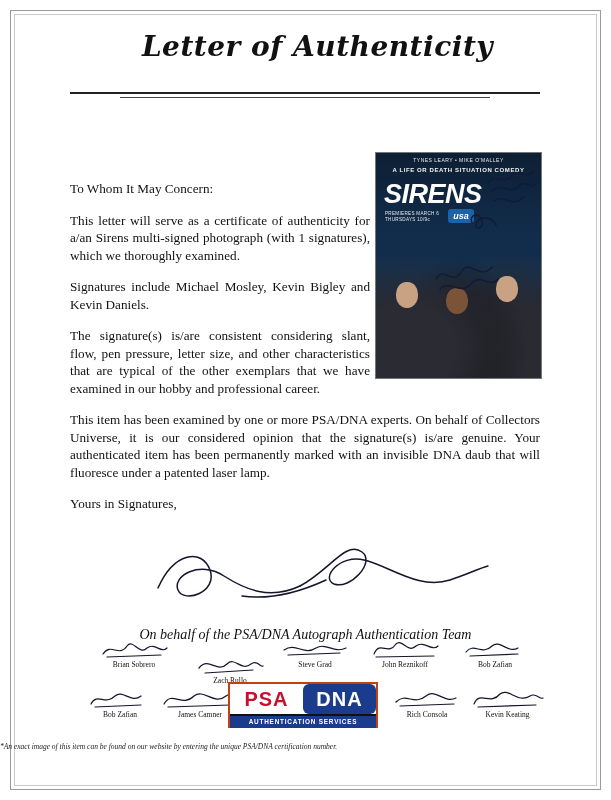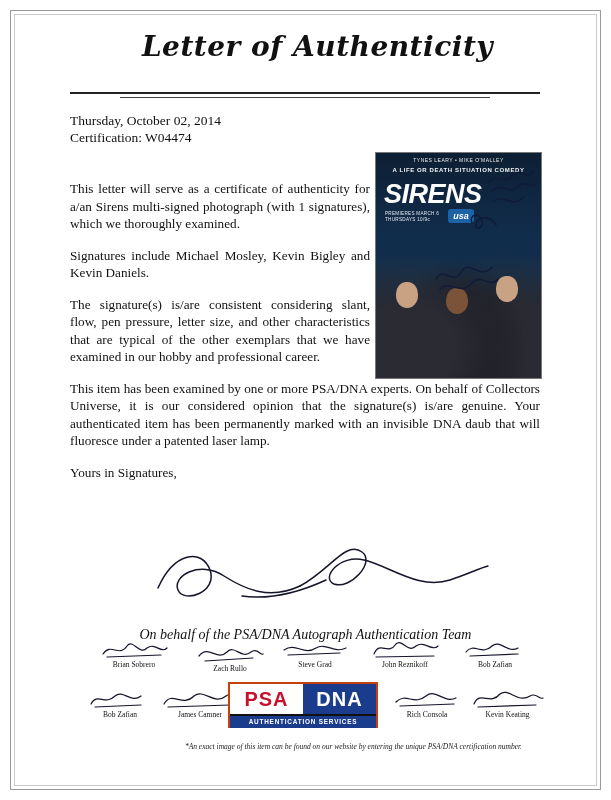--- a/index.html
+++ b/index.html
@@ -254,39 +254,40 @@
   .psa-right {
     flex: 1 1 50%;
     background: #1b3c8c;
     color: #ffffff;
     font-family: "Liberation Sans", sans-serif;
     font-weight: bold;
     font-size: 20px;
     text-align: center;
     line-height: 30px;
     letter-spacing: 1px;
+    border-radius: 6px;
   }
   .psa-bottom {
     height: 12px;
     background: #1b3c8c;
     color: #fff;
     font-family: "Liberation Sans", sans-serif;
     font-size: 6.4px;
     font-weight: bold;
     text-align: center;
     line-height: 12px;
     letter-spacing: 0.8px;
     border-top: 2px solid #111;
   }
   .footnote {
     position: absolute;
     left: 0;
     top: 742px;
     width: 522px;
-    text-align: right;
+    text-align: left;
     font-size: 7.5px;
     font-style: italic;
     color: #222;
   }
   .footer {
     position: absolute;
     left: 0;
     top: 762px;
     width: 611px;
     text-align: center;
@@ -304,24 +305,20 @@
 <div class="page">
   <div class="border-outer"></div>
   <div class="border-inner"></div>
 
   <div class="content">
 
     <div class="title">Letter of Authenticity</div>
     <div class="title-underline"></div>
     <div class="title-underline2"></div>
 
-    <div class="meta">
-      <div>Thursday, October 02, 2014</div>
-      <div>Certification: W04474</div>
-    </div>
 
     <div class="photo">
       <div class="photo-inner">
         <div class="ph-toptext">TYNES LEARY  •  MIKE O'MALLEY</div>
         <div class="ph-tagline">A LIFE OR DEATH SITUATION COMEDY</div>
         <div class="ph-title">SIRENS</div>
         <div class="ph-sub">PREMIERES MARCH 6<br>THURSDAYS 10/9c</div>
         <div class="ph-usa">usa</div>
         <div class="ph-figs">
           <div class="ph-face" style="left:20px;top:46px;width:22px;height:26px;"></div>
@@ -336,20 +333,21 @@
             <path d="M118 48 C128 40, 136 56, 148 44"></path>
             <path d="M96 70 C92 62, 104 58, 106 68 C108 76, 98 78, 100 70 C104 62, 116 64, 120 72"></path>
             <path d="M60 126 C68 112, 76 134, 86 118 C94 106, 104 128, 116 114"></path>
             <path d="M64 136 C74 126, 84 144, 96 130 C106 120, 114 136, 122 126"></path>
           </g>
         </svg>
       </div>
     </div>
 
     <div class="body-text">
+      <p class="p-narrow">To Whom It May Concern:</p>
       <p class="p-narrow">This letter will serve as a certificate of authenticity for a/an Sirens multi-signed photograph (with 1 signatures), which we thoroughly examined.</p>
       <p class="p-narrow">Signatures include Michael Mosley, Kevin Bigley and Kevin Daniels.</p>
       <p class="p-narrow">The signature(s) is/are consistent considering slant, flow, pen pressure, letter size, and other characteristics that are typical of the other exemplars that we have examined in our hobby and professional career.</p>
       <p>This item has been examined by one or more PSA/DNA experts. On behalf of Collectors Universe, it is our considered opinion that the signature(s) is/are genuine. Your authenticated item has been permanently marked with an invisible DNA daub that will fluoresce under a patented laser lamp.</p>
       <p>Yours in Signatures,</p>
     </div>
 
     <svg class="big-sig" viewBox="0 0 340 100">
       <g fill="none" stroke="#15152c" stroke-width="1.5" stroke-linecap="round">
         <path d="M8 58 C24 22, 52 18, 60 40 C68 62, 34 74, 28 60 C22 46, 50 30, 74 46 C96 60, 120 70, 150 56"></path>
@@ -365,21 +363,21 @@
         <span class="scribble">
           <svg width="70" height="20" viewBox="0 0 70 20">
               <g fill="none" stroke="#15152c" stroke-width="1.2" stroke-linecap="round">
                 <path d="M4 14 C12 2, 20 18, 28 6 C34 -2, 40 16, 48 8 C56 2, 62 14, 68 8"></path>
                 <path d="M8 17 L62 15"></path>
               </g>
             </svg>
         </span>
         <span>Brian Sobrero</span>
       </div>
-      <div class="signer" style="left:185px;top:4px;width:90px;">
+      <div class="signer" style="left:185px;top:16px;width:90px;">
         <span class="scribble">
           <svg width="70" height="20" viewBox="0 0 70 20">
               <g fill="none" stroke="#15152c" stroke-width="1.2" stroke-linecap="round">
                 <path d="M4 12 C14 0, 22 18, 32 8 C40 0, 46 16, 56 8 C62 3, 66 12, 68 10"></path>
                 <path d="M10 17 L58 14"></path>
               </g>
             </svg>
         </span>
         <span>Zach Rullo</span>
       </div>

